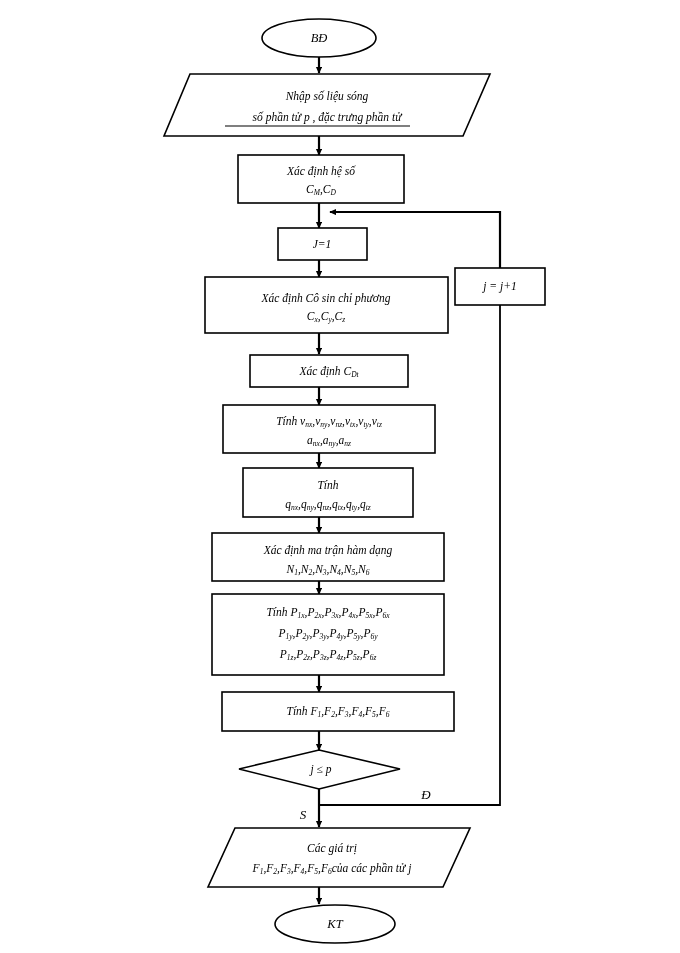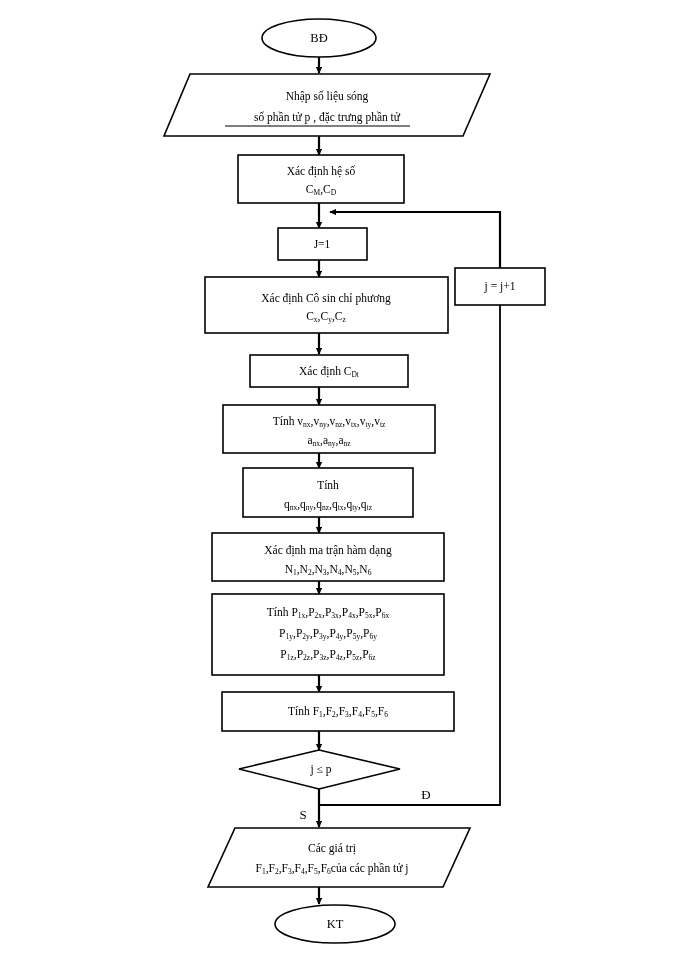--- a/index.html
+++ b/index.html
@@ -11,20 +11,21 @@
     width: 680px;
     height: 953px;
     font-family: "Liberation Serif", "DejaVu Serif", serif;
     color: #000000;
     overflow: hidden;
   }
   #flowchart-root {
     position: relative;
     width: 680px;
     height: 953px;
+    font-style: italic;
   }
   svg#flow-svg {
     display: block;
     width: 680px;
     height: 953px;
   }
   .shape-outline {
     fill: #ffffff;
     stroke: #000000;
     stroke-width: 1.6;

